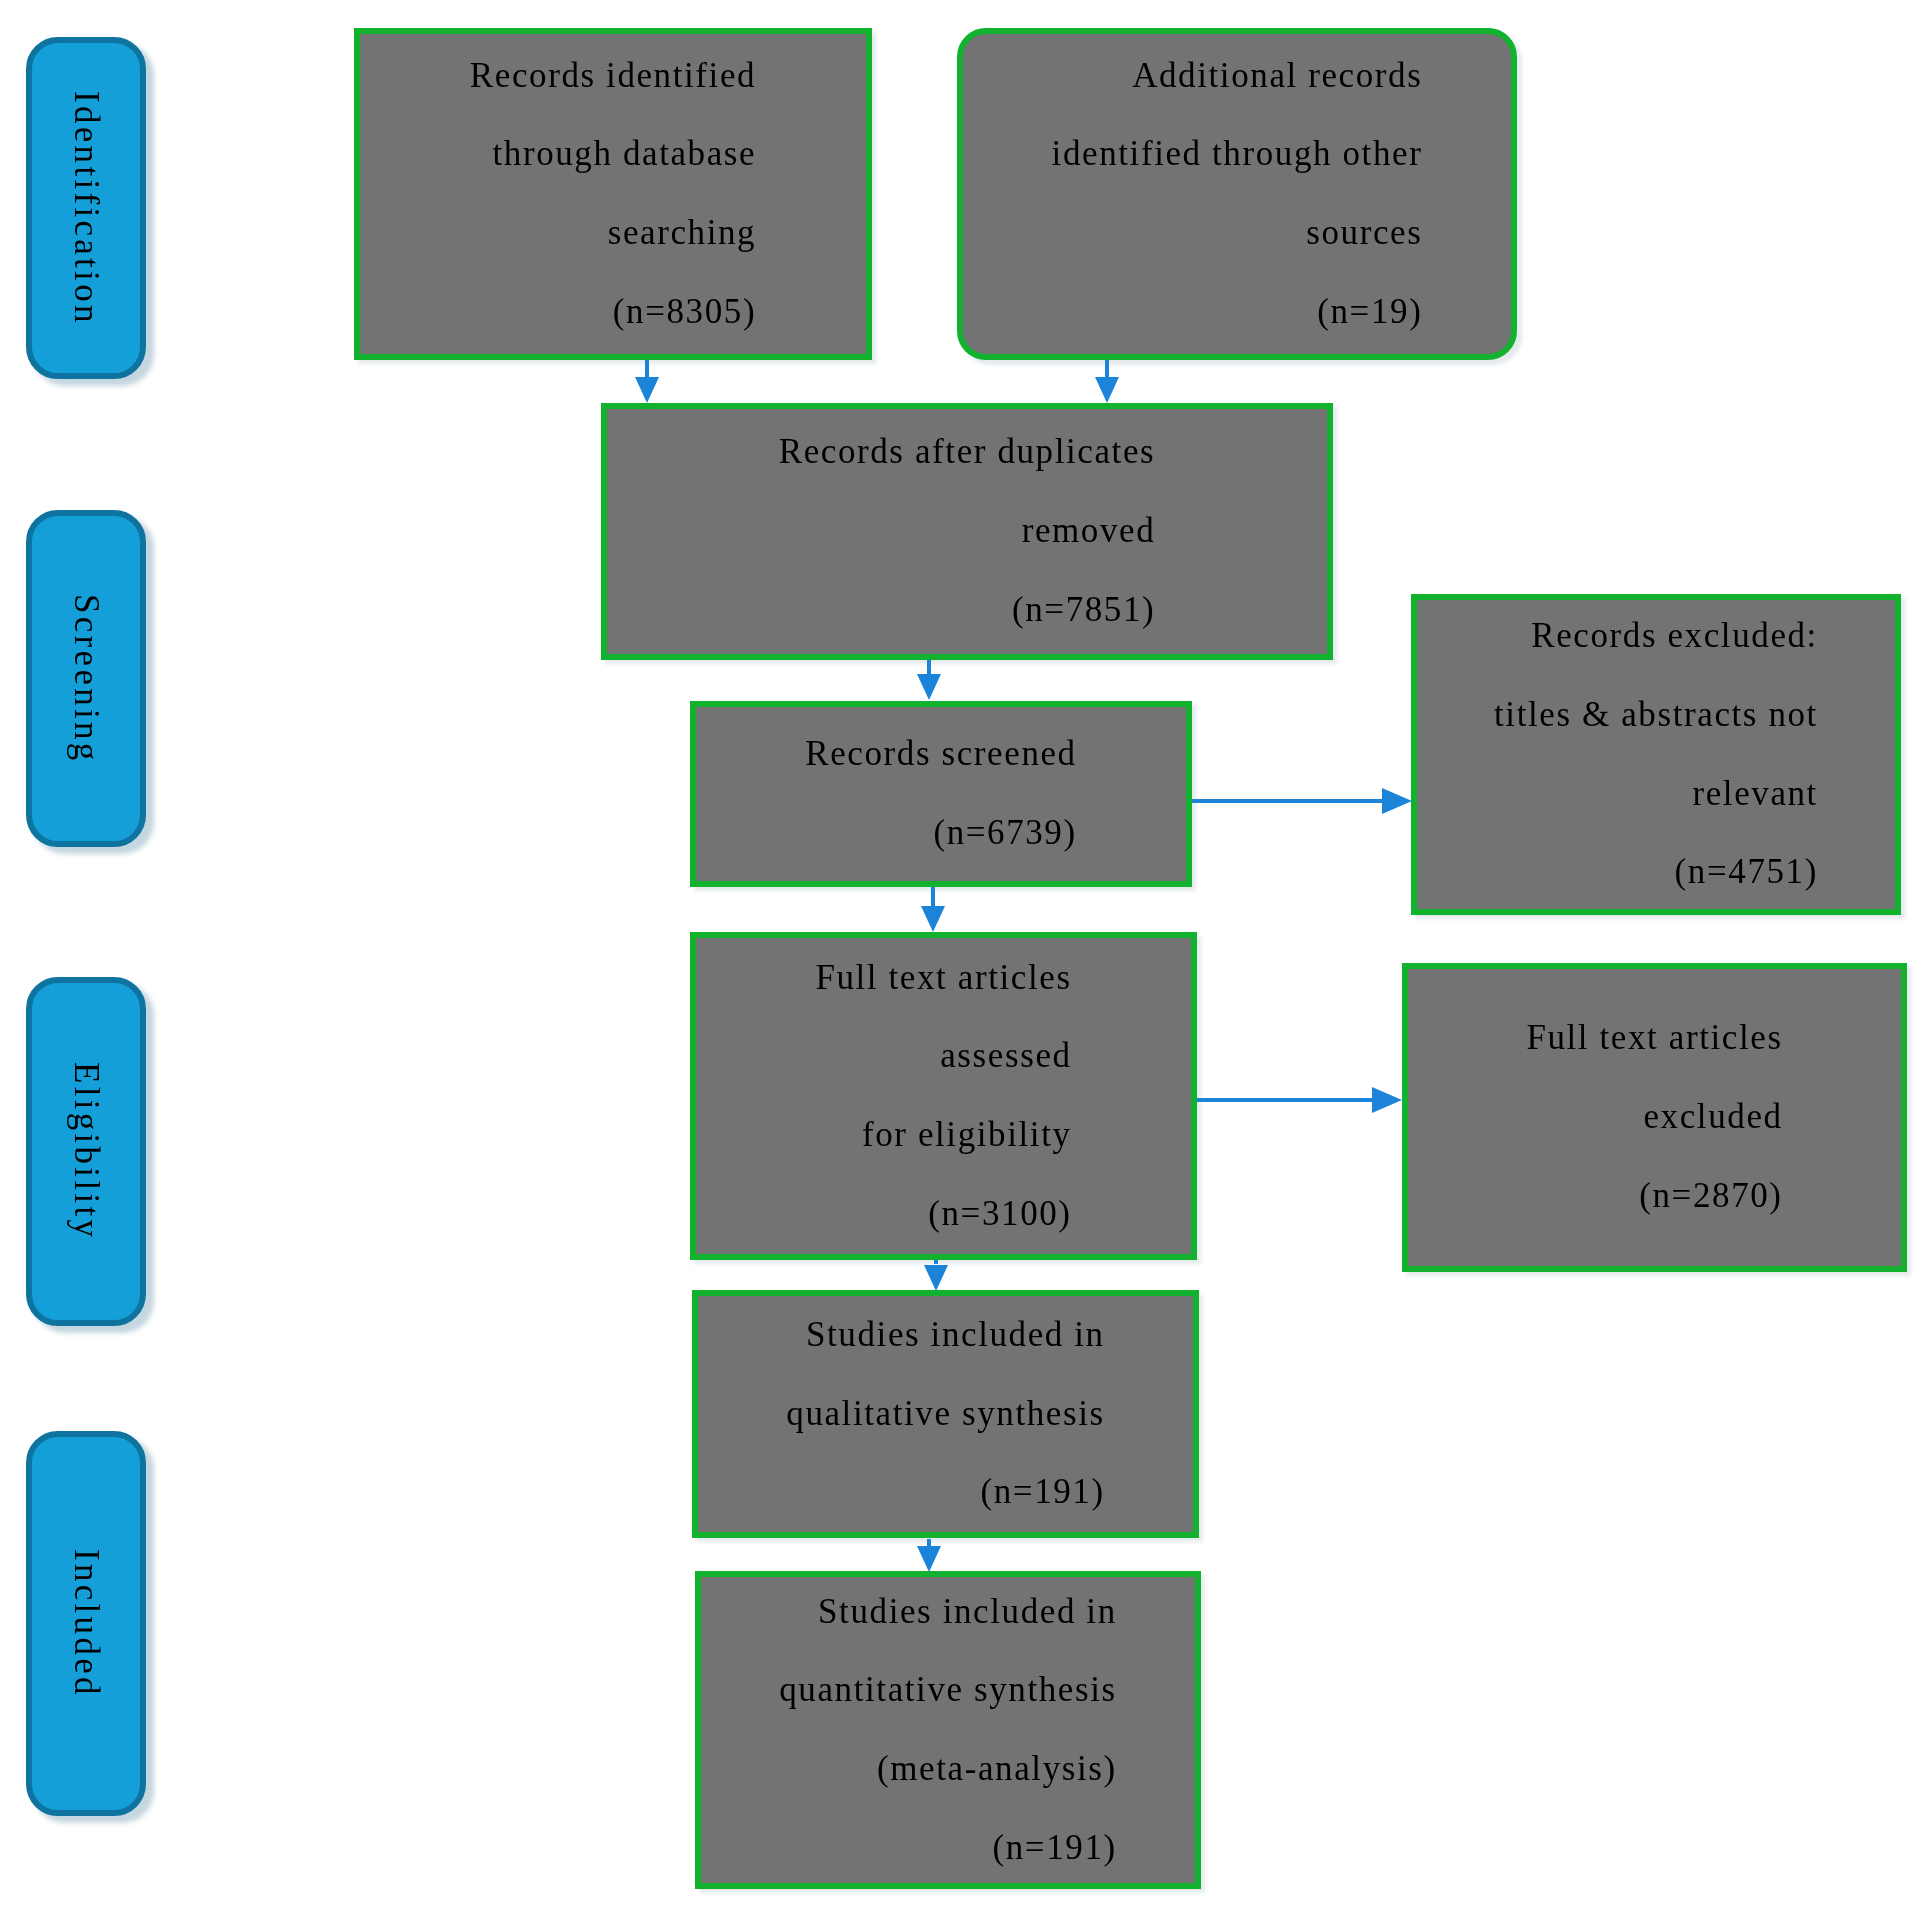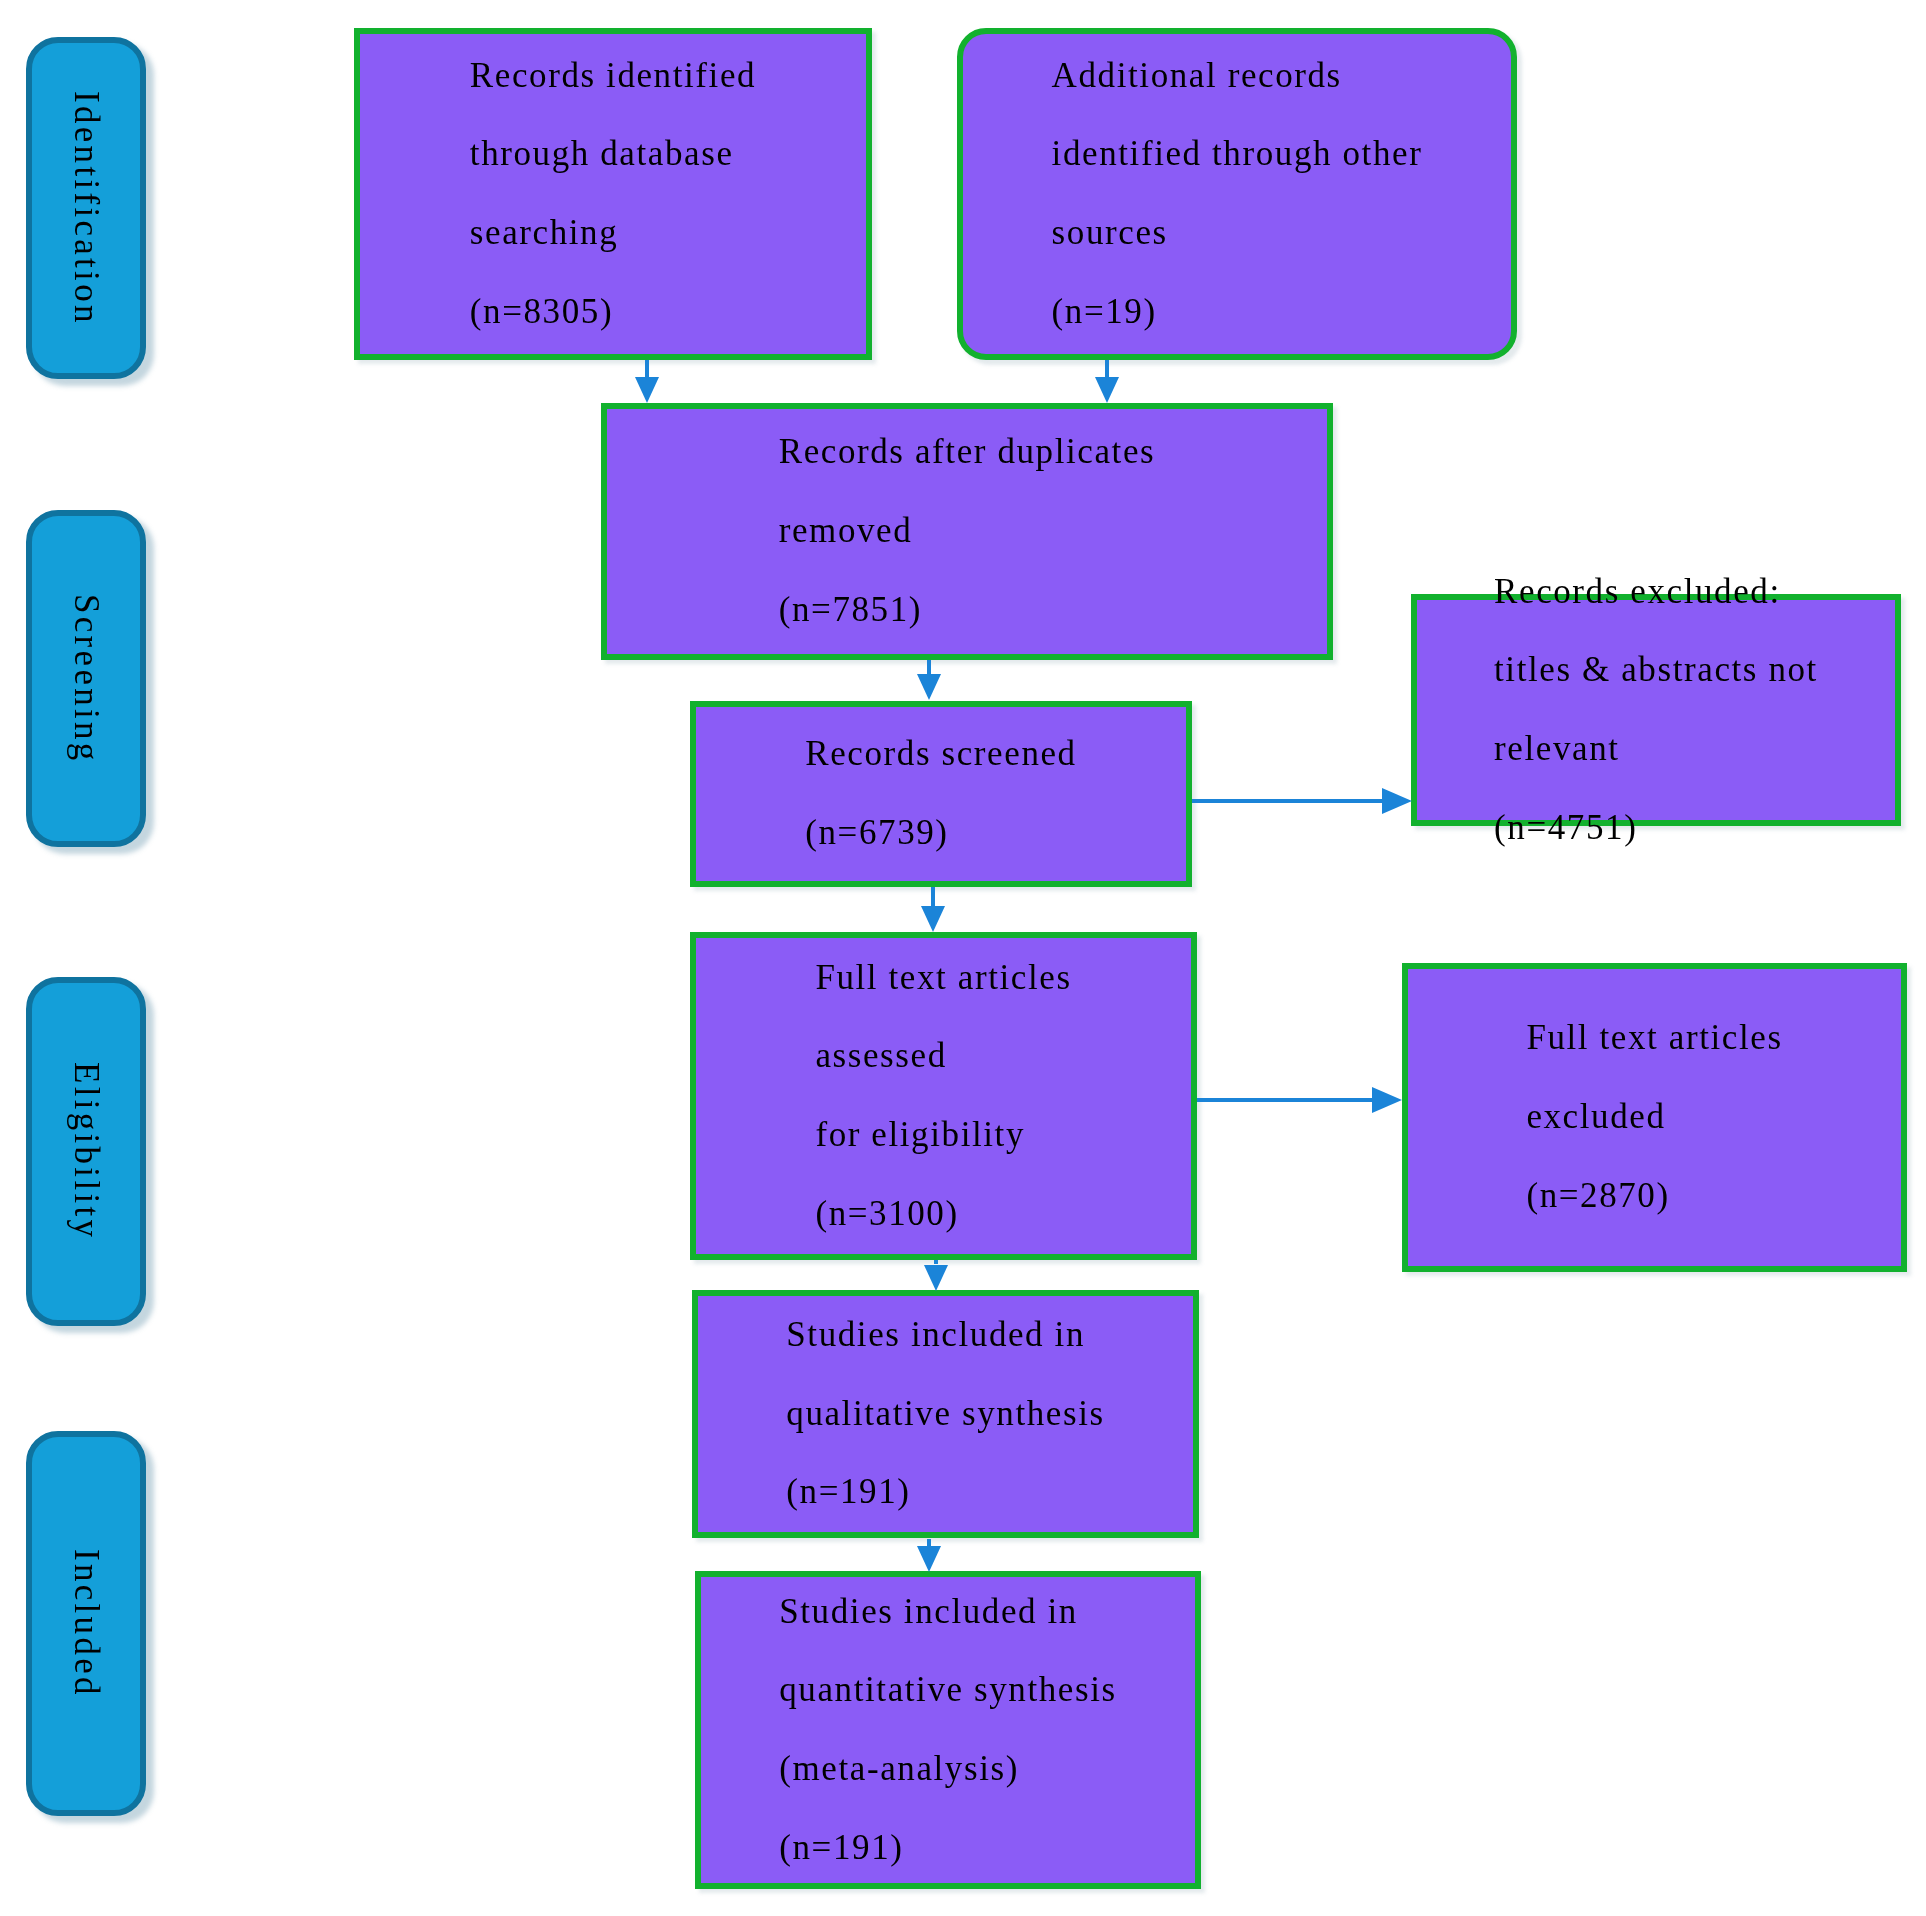--- a/index.html
+++ b/index.html
@@ -32,41 +32,41 @@
     white-space: nowrap;
   }
   #stage-identification { left: 26px;  top: 37px;   width: 120px; height: 342px; }
   #stage-screening      { left: 26px;  top: 510px;  width: 120px; height: 337px; }
   #stage-eligibility    { left: 26px;  top: 977px; width: 120px; height: 349px; }
   #stage-included       { left: 26px;  top: 1431px; width: 120px; height: 385px; }
 
   
   .fbox {
     position: absolute;
-    background: #8b5cf6;
+    background: #737373;
     border: 6.5px solid #12b12e;
     box-sizing: border-box;
     display: flex;
     align-items: center;
     justify-content: center;
-    text-align: left;
+    text-align: right;
     box-shadow: 4.4px 4.4px 3.8px rgba(130, 160, 175, 0.22);
   }
   .fbox .box-text {
     white-space: pre-line;
     font-size: 35px;
     line-height: 2.25;
     letter-spacing: 1.6px;
     padding: 0 11px;
   }
   #box-records-identified      { left: 354px;  top: 28px;   width: 518px;  height: 332px; }
   #box-additional-records      { left: 957px; top: 28px;   width: 560px; height: 332px; border-radius: 29px; }
   #box-records-after-duplicates{ left: 601px; top: 403px;  width: 732px; height: 257px; }
   #box-records-screened        { left: 690px; top: 701px; width: 502px;  height: 186px; }
-  #box-records-excluded        { left: 1411px; top: 594px; width: 490px;  height: 232px; }
+  #box-records-excluded        { left: 1411px; top: 594px; width: 490px;  height: 321px; }
   #box-full-text-assessed      { left: 690px; top: 932px; width: 507px;  height: 328px; }
   #box-full-text-excluded      { left: 1402px; top: 963px; width: 505px;  height: 309px; }
   #box-qualitative-synthesis   { left: 692px; top: 1290px; width: 507px;  height: 248px; }
   #box-quantitative-synthesis  { left: 695px; top: 1571px; width: 506px;  height: 318px; }
 
   
   .varrow { position: absolute; width: 24px; }
   .varrow .stem {
     position: absolute; left: 50%; top: 0; width: 3.8px; margin-left: -1.9px;
     background: #1b84d8;

